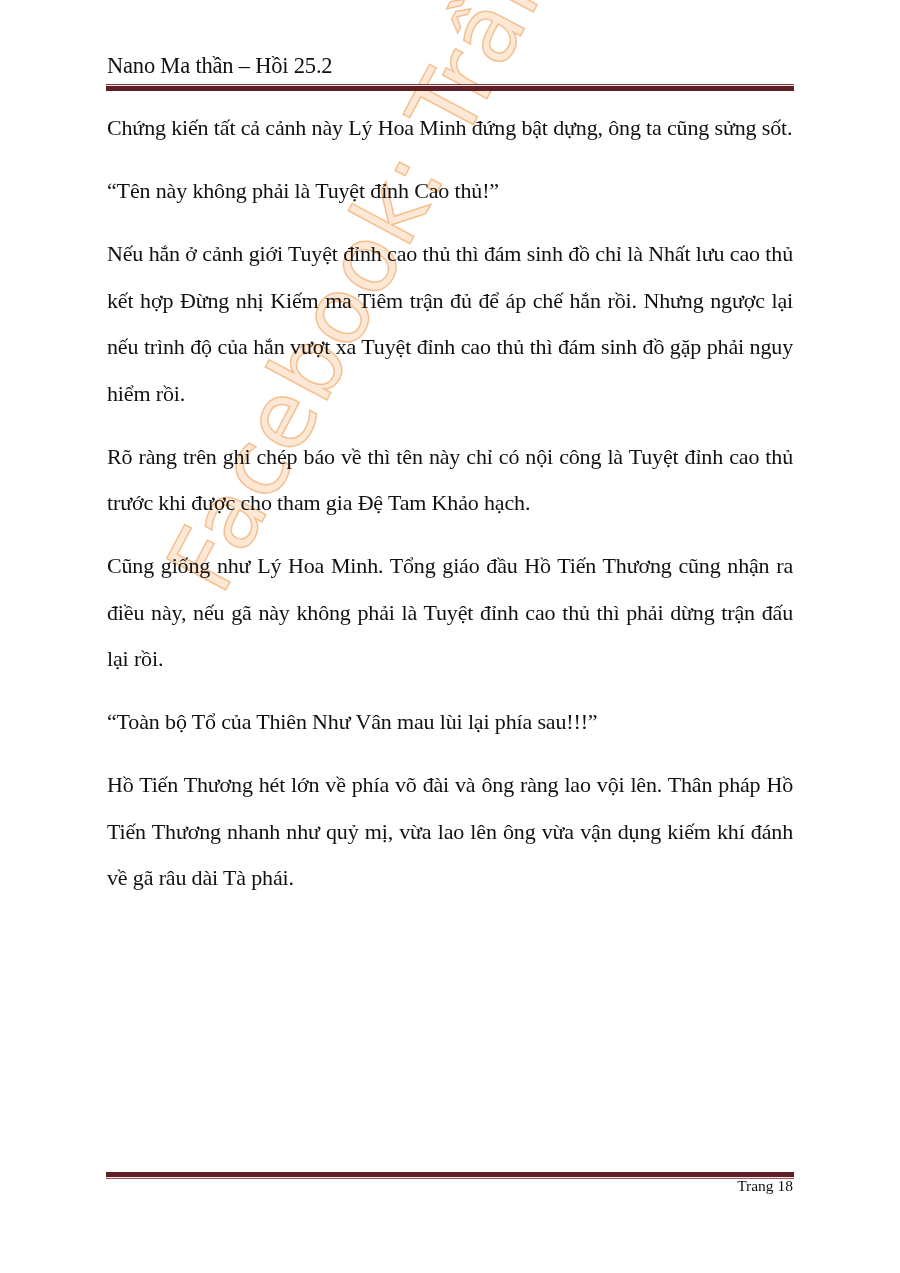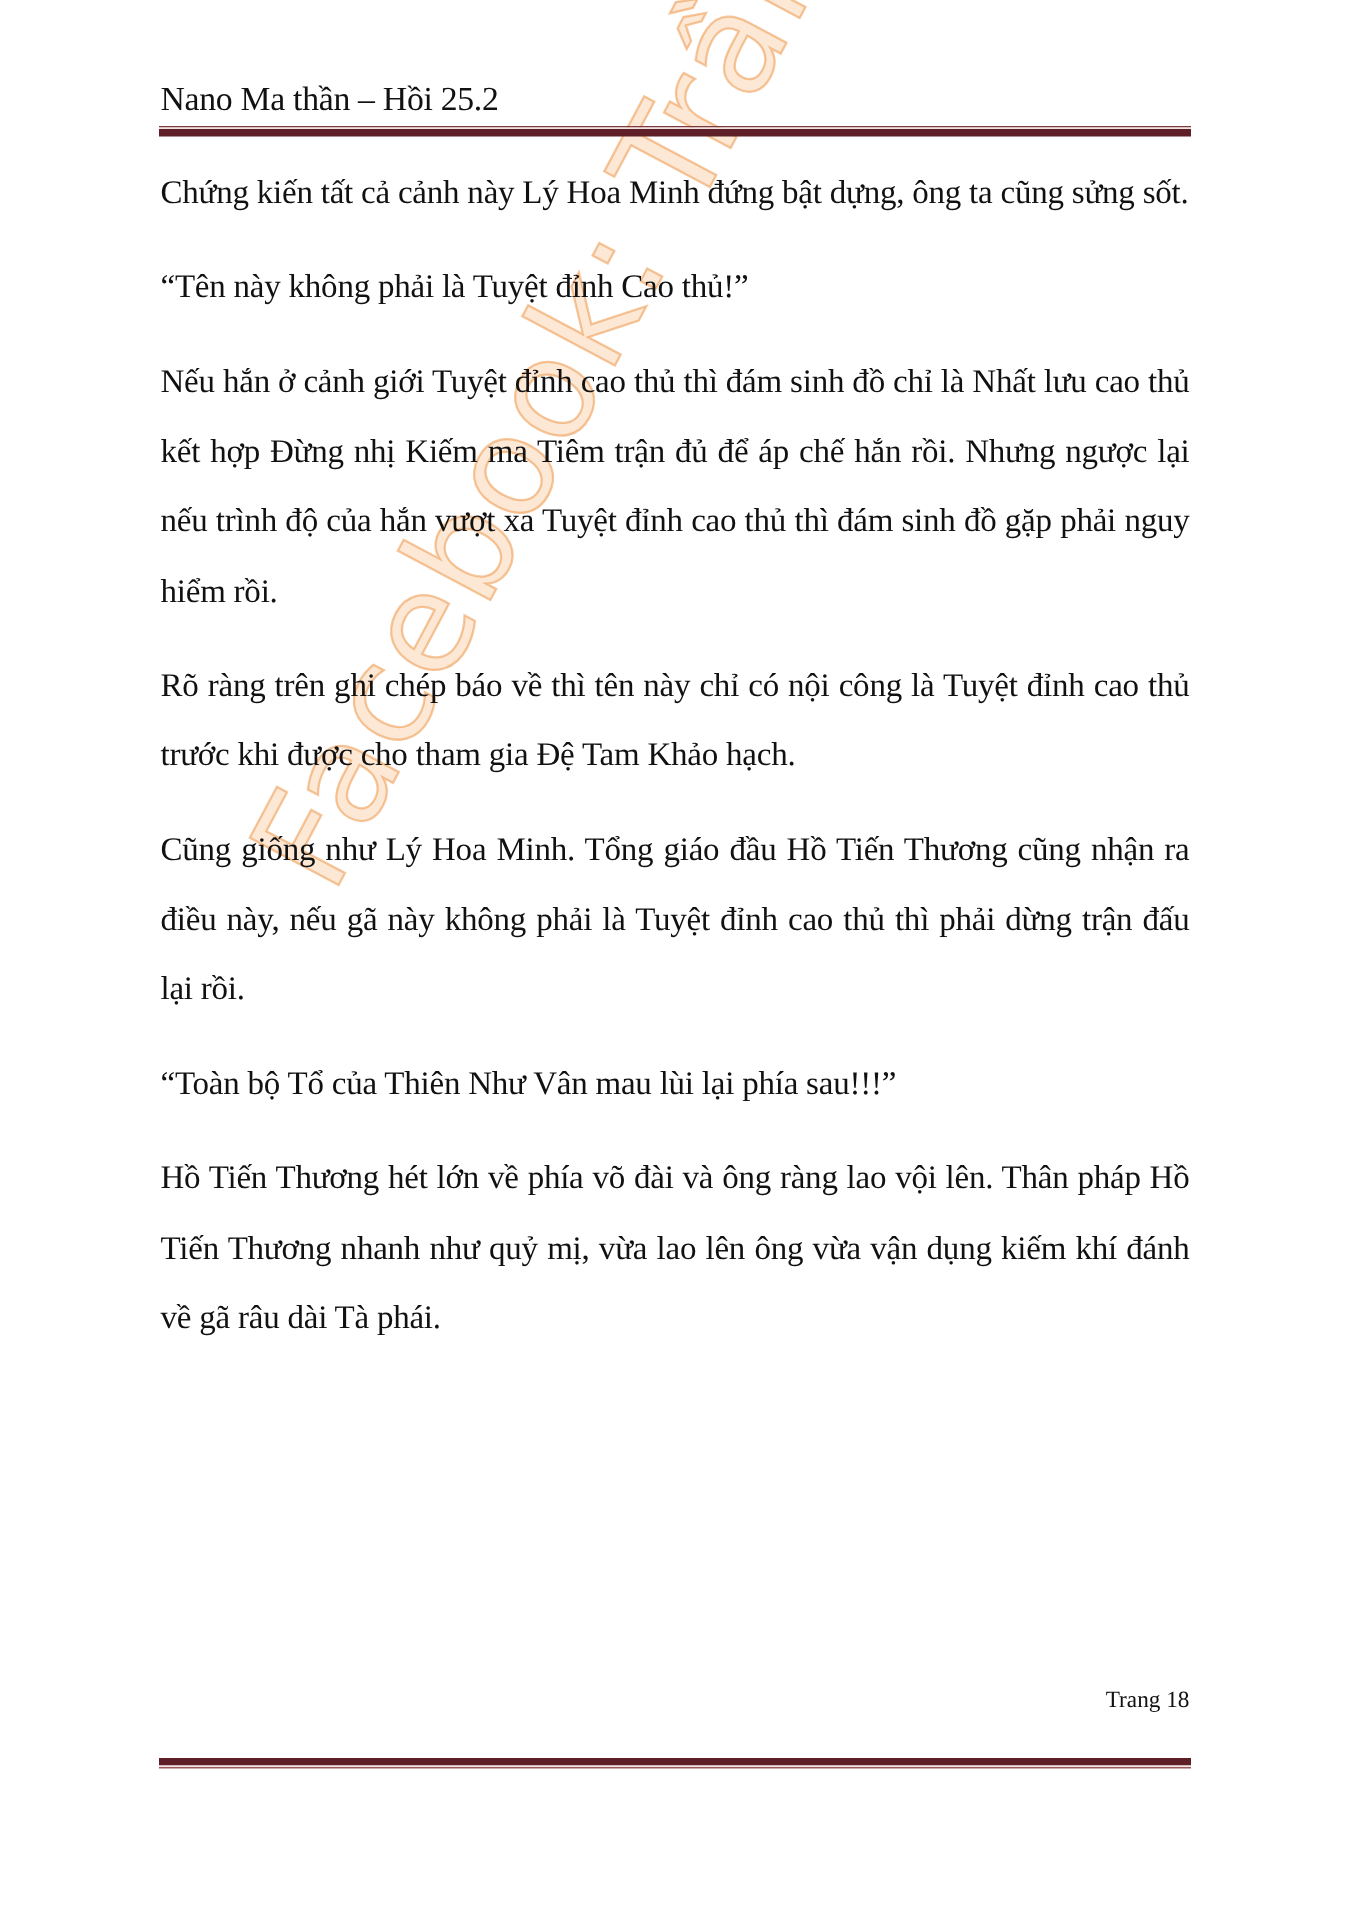--- a/index.html
+++ b/index.html
@@ -60,21 +60,21 @@
       line-height: 46.5px;
       text-align: justify;
       letter-spacing: -0.15px;
     }
     .body-text p {
       margin: 0 0 16.5px 0;
     }
     .page-footer {
       position: absolute;
       right: 107px;
-      top: 1124px;
+      top: 1176px;
       font-size: 15.5px;
       line-height: 20px;
     }
     .watermark {
       position: absolute;
       left: 150px;
       top: 560px;
       width: 900px;
       transform-origin: 0 0;
       transform: rotate(-62deg);

